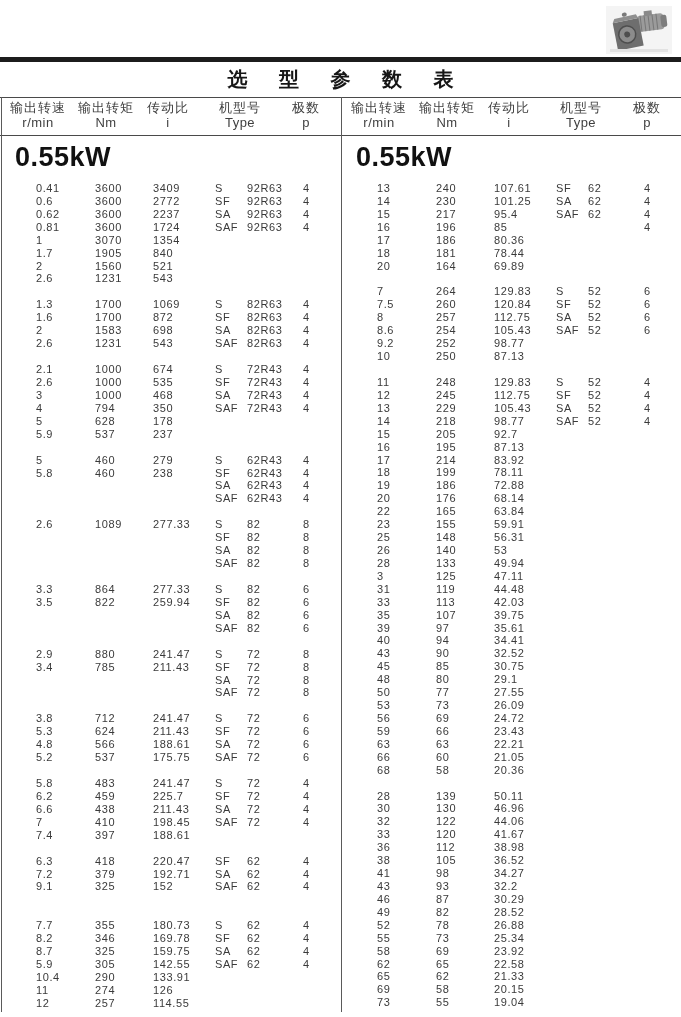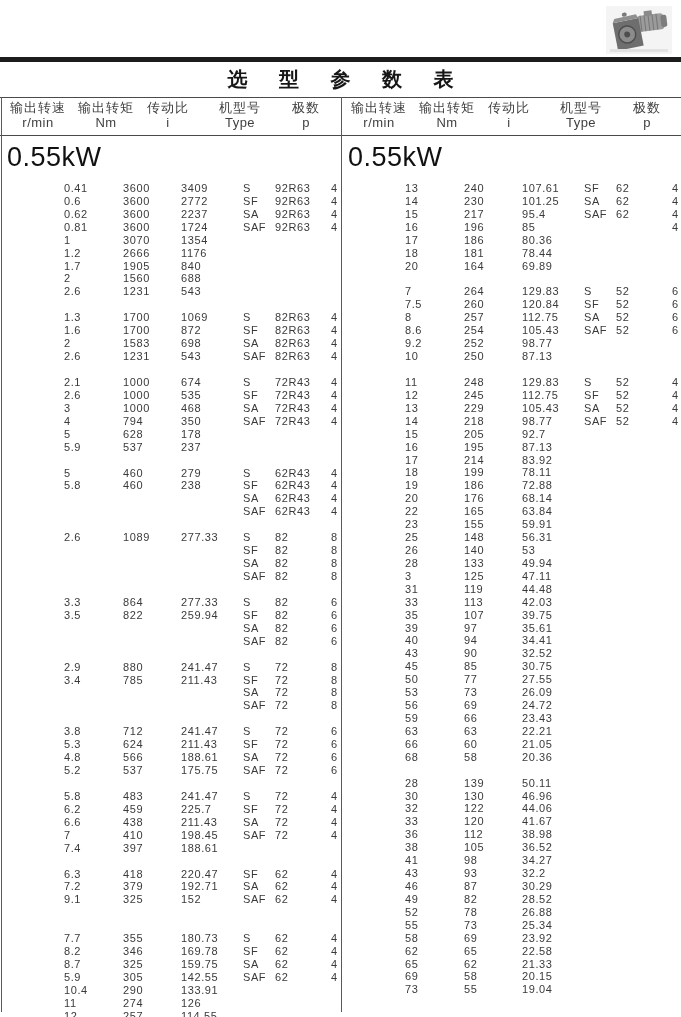--- a/index.html
+++ b/index.html
@@ -31,25 +31,25 @@
   .col-header.lh{left:0;}
   .col-header.rh{left:341px;}
   .col-cell{text-align:center;line-height:15px;}
   .col-cell .lbl{display:block;letter-spacing:1px;}
   .col-cell .unit{display:block;letter-spacing:0.5px;}
   
   .half{position:absolute;top:140px;width:341px;}
   .half.lh{left:0;}
   .half.rh{left:341px;}
   .power-heading{
-    font-size:27px;font-weight:normal;color:#111;
-    padding-left:7px;line-height:34px;letter-spacing:0.5px;
+    font-size:27px;font-weight:bold;color:#111;
+    padding-left:7px;line-height:34px;letter-spacing:0.5px;margin-left:8px;
   }
   .blocks{padding-top:8px;}
-  .block{margin-bottom:13px;margin-left:28px;}
+  .block{margin-bottom:13px;}
   .block.gap2x{margin-top:26px;margin-bottom:13px;}
   .block:last-child{margin-bottom:0;}
   .row{
     display:grid;grid-template-columns:59px 58px 62px 32px 56px 30px;
     padding-left:36px;height:12.93px;line-height:12.93px;
     font-size:11px;letter-spacing:0.6px;white-space:nowrap;
   }
   .c{overflow:visible;}
 </style>
 </head>
@@ -172,39 +172,31 @@
         </div>
         <div class="row">
           <span class="c c-speed">1</span>
           <span class="c c-torque">3070</span>
           <span class="c c-ratio">1354</span>
           <span class="c c-type-prefix"></span>
           <span class="c c-type-model"></span>
           <span class="c c-poles"></span>
         </div>
         <div class="row">
-          <span class="c c-speed">1.2</span>
-          <span class="c c-torque">2666</span>
-          <span class="c c-ratio">1176</span>
-          <span class="c c-type-prefix"></span>
-          <span class="c c-type-model"></span>
-          <span class="c c-poles"></span>
-        </div>
-        <div class="row">
           <span class="c c-speed">1.7</span>
           <span class="c c-torque">1905</span>
           <span class="c c-ratio">840</span>
           <span class="c c-type-prefix"></span>
           <span class="c c-type-model"></span>
           <span class="c c-poles"></span>
         </div>
         <div class="row">
           <span class="c c-speed">2</span>
           <span class="c c-torque">1560</span>
-          <span class="c c-ratio">688</span>
+          <span class="c c-ratio">521</span>
           <span class="c c-type-prefix"></span>
           <span class="c c-type-model"></span>
           <span class="c c-poles"></span>
         </div>
         <div class="row">
           <span class="c c-speed">2.6</span>
           <span class="c c-torque">1231</span>
           <span class="c c-ratio">543</span>
           <span class="c c-type-prefix"></span>
           <span class="c c-type-model"></span>
@@ -883,20 +875,28 @@
         </div>
         <div class="row">
           <span class="c c-speed">45</span>
           <span class="c c-torque">85</span>
           <span class="c c-ratio">30.75</span>
           <span class="c c-type-prefix"></span>
           <span class="c c-type-model"></span>
           <span class="c c-poles"></span>
         </div>
         <div class="row">
+          <span class="c c-speed">48</span>
+          <span class="c c-torque">80</span>
+          <span class="c c-ratio">29.1</span>
+          <span class="c c-type-prefix"></span>
+          <span class="c c-type-model"></span>
+          <span class="c c-poles"></span>
+        </div>
+        <div class="row">
           <span class="c c-speed">50</span>
           <span class="c c-torque">77</span>
           <span class="c c-ratio">27.55</span>
           <span class="c c-type-prefix"></span>
           <span class="c c-type-model"></span>
           <span class="c c-poles"></span>
         </div>
         <div class="row">
           <span class="c c-speed">53</span>
           <span class="c c-torque">73</span>

